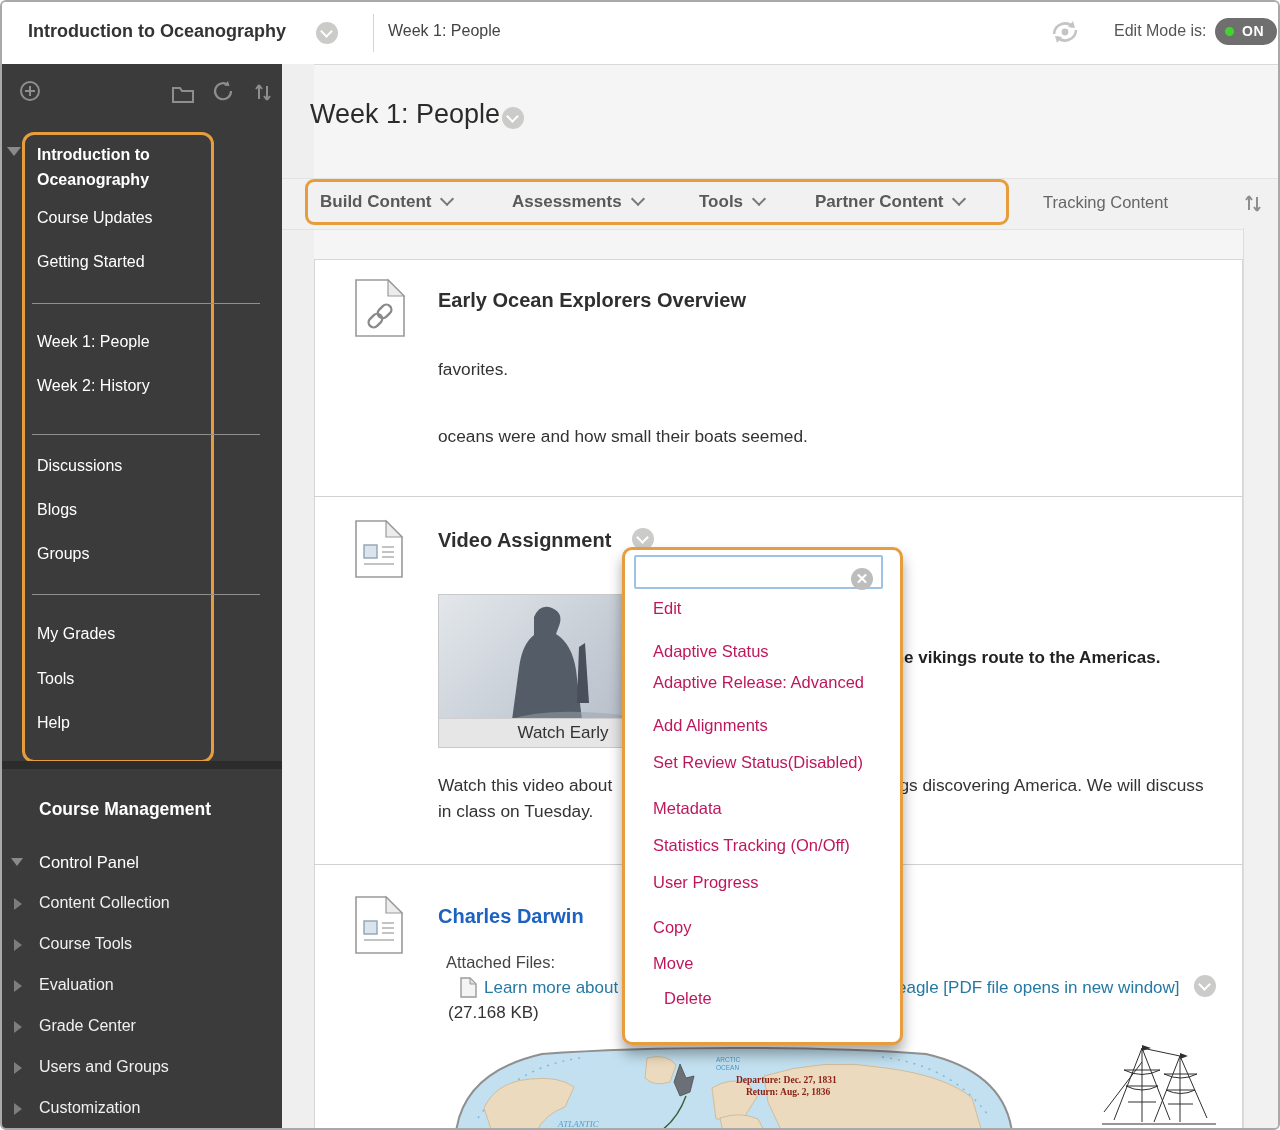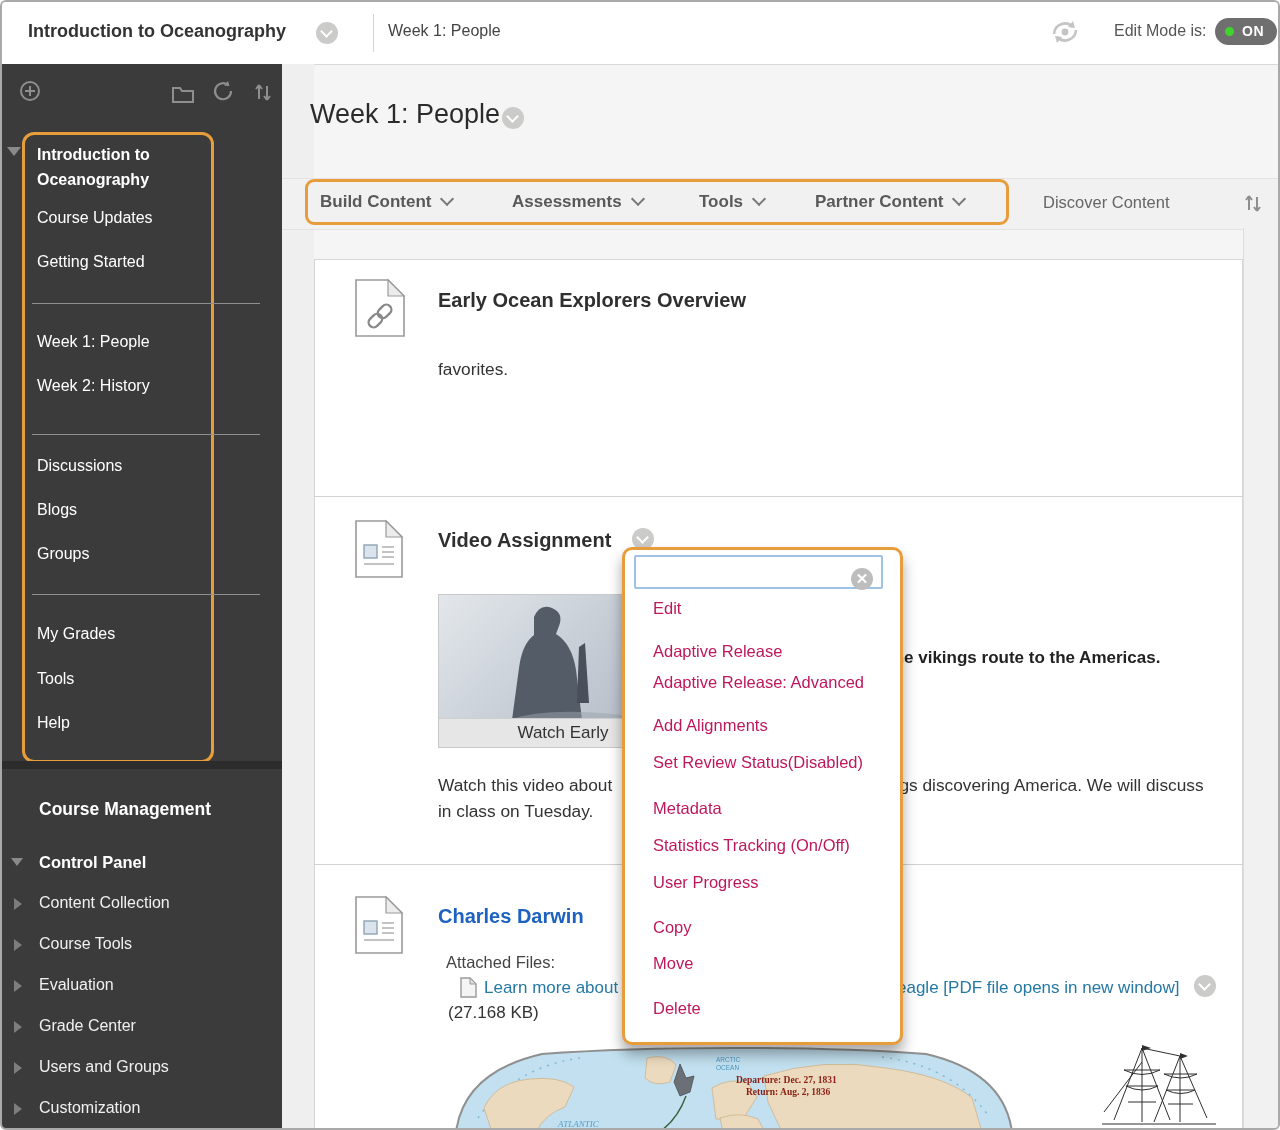--- a/index.html
+++ b/index.html
@@ -21,21 +21,21 @@
   .sidebar{position:absolute;left:0;top:62px;width:280px;height:1068px;background:#3b3b3b;}
   .side-gutter{position:absolute;left:280px;top:62px;width:32px;height:1068px;background:#efefef;}
   .tool-icons svg{position:absolute;top:78px;}
   .orange-box{position:absolute;left:20px;top:130px;width:186px;height:625px;border:3px solid #e79d3b;border-radius:12px;}
   .nav-caret{position:absolute;left:5px;top:145px;width:0;height:0;border-left:7px solid transparent;border-right:7px solid transparent;border-top:9px solid #8a8a8a;}
   .nav-item{position:absolute;left:35px;color:#fff;font-size:16px;white-space:nowrap;}
   .nav-item.bold{font-weight:bold;white-space:normal;width:150px;line-height:25px;}
   .nav-div{position:absolute;left:30px;width:228px;height:1px;background:#8f8f8f;}
   .section-strip{position:absolute;left:0;top:759px;width:280px;height:8px;background:#2c2c2c;}
   .mgmt-title{position:absolute;left:37px;top:797px;font-size:17.5px;font-weight:bold;color:#fff;}
-  .cp-head{position:absolute;left:37px;top:851px;font-size:16.5px;font-weight:bold;color:#fff;}
+  .cp-head{position:absolute;left:37px;top:851px;font-size:16.5px;font-weight:normal;color:#fff;}
   .cp-caret-down{position:absolute;left:9px;top:856px;width:0;height:0;border-left:6px solid transparent;border-right:6px solid transparent;border-top:8px solid #8a8a8a;}
   .cp-item{position:absolute;left:37px;font-size:16px;color:#f0f0f0;white-space:nowrap;}
   .cp-caret{position:absolute;left:12px;width:0;height:0;border-top:6px solid transparent;border-bottom:6px solid transparent;border-left:8px solid #7d7d7d;}
   
   .page-title{position:absolute;left:308px;top:97px;font-size:27px;color:#2b2b2b;}
   .actionbar{position:absolute;left:280px;top:176px;width:1000px;height:50px;background:#f1f1f1;border-top:1px solid #e3e3e3;border-bottom:1px solid #e3e3e3;}
   .action-orange{position:absolute;left:303px;top:177px;width:704px;height:46px;border:3px solid #e79d3b;border-radius:9px;box-sizing:border-box;}
   .ab-item{position:absolute;top:190px;font-size:17px;font-weight:bold;color:#595959;white-space:nowrap;}
   .chev{display:inline-block;width:8px;height:8px;border-right:2px solid #787878;border-bottom:2px solid #787878;transform:rotate(45deg);margin-left:11px;vertical-align:3px;}
   .ab-discover{position:absolute;left:1041px;top:191px;font-size:16.5px;color:#666;}
@@ -152,41 +152,42 @@
   <span class="chev-circle" style="left:500px;top:105px;">
       <i></i>
     </span>
 
   <div class="actionbar"></div>
   <div class="action-orange"></div>
   <div class="ab-item" style="left:318px;"><span>Build Content</span><span class="chev"></span></div>
   <div class="ab-item" style="left:510px;"><span>Assessments</span><span class="chev"></span></div>
   <div class="ab-item" style="left:697px;"><span>Tools</span><span class="chev"></span></div>
   <div class="ab-item" style="left:813px;"><span>Partner Content</span><span class="chev"></span></div>
-  <div class="ab-discover">Discover Content</div>
+  <div class="ab-discover">Tracking Content</div>
   <svg width="22" height="24" style="position:absolute;left:1240px;top:189px;">
     <path d="M7,19 V5 M7,5 l-3,4 M7,5 l3,4" fill="none" stroke="#8e8e8e" stroke-width="2"></path>
     <path d="M15,6 V20 M15,20 l-3,-4 M15,20 l3,-4" fill="none" stroke="#8e8e8e" stroke-width="2"></path>
   </svg>
   <div class="right-gutter"></div>
 
   <div class="list"></div>
   <div class="list-div" style="top:494px;"></div>
   <div class="list-div" style="top:862px;"></div>
 
   <svg width="52" height="60" style="position:absolute;left:352px;top:276px;">
     <path d="M2,2 h32 l16,16 v40 h-48 z" fill="#fff" stroke="#9a9a9a" stroke-width="1.6"></path>
     <path d="M34,2 l16,16 h-16 z" fill="#ececec" stroke="#9a9a9a" stroke-width="1.2"></path>
     <g transform="rotate(-45 26 38)" fill="none" stroke="#8a8a8a" stroke-width="2.4">
       <rect x="12" y="33" rx="5" ry="5" width="15" height="10"></rect>
       <rect x="25" y="33" rx="5" ry="5" width="15" height="10"></rect>
     </g>
   </svg>
   <div class="item-title link-dark" style="left:436px;top:287px;">Early Ocean Explorers Overview</div>
   <div class="body-line" style="left:436px;top:357px;">favorites.</div>
+  <div class="body-line" style="left:436px;top:424px;">oceans were and how small their boats seemed.</div>
 
   <svg width="50" height="60" style="position:absolute;left:352px;top:517px;">
     <path d="M2,2 h30 l16,16 v40 h-46 z" fill="#fff" stroke="#9a9a9a" stroke-width="1.6"></path>
     <path d="M32,2 l16,16 h-16 z" fill="#ececec" stroke="#9a9a9a" stroke-width="1.2"></path>
     <rect x="10" y="26" width="13" height="13" fill="#dbe4ec" stroke="#8fa3b5" stroke-width="1.4"></rect>
     <path d="M28,28 h12 M28,33 h12 M28,38 h12 M10,45 h30" stroke="#b0b0b0" stroke-width="1.6"></path>
   </svg>
   <div class="item-title" style="left:436px;top:527px;">Video Assignment</div>
   <span class="chev-circle" style="left:630px;top:526px;">
       <i></i>
@@ -257,25 +258,25 @@
       <path d="M48,3 l9,3 -9,3 z" fill="#2f2f2f"></path>
       <path d="M86,11 l8,3 -8,3 z" fill="#2f2f2f"></path>
     </svg>
   </div>
 
   <div class="ctx">
     <div class="ctx-input">
       <div class="ctx-close">✕</div>
     </div>
     <div class="ctx-item" style="top:49px;">Edit</div>
-    <div class="ctx-item" style="top:92px;">Adaptive Release</div>
+    <div class="ctx-item" style="top:92px;">Adaptive Status</div>
     <div class="ctx-item" style="top:123px;text-align:center;">Adaptive Release: Advanced</div>
     <div class="ctx-item" style="top:166px;">Add Alignments</div>
     <div class="ctx-item" style="top:203px;">Set Review Status(Disabled)</div>
     <div class="ctx-item" style="top:249px;">Metadata</div>
     <div class="ctx-item" style="top:286px;">Statistics Tracking (On/Off)</div>
     <div class="ctx-item" style="top:323px;">User Progress</div>
     <div class="ctx-item" style="top:368px;">Copy</div>
     <div class="ctx-item" style="top:404px;">Move</div>
-    <div class="ctx-item" style="top:449px;">Delete</div>
+    <div class="ctx-item" style="top:439px;margin-left:11px;">Delete</div>
   </div>
 
 </div>
 
 </body></html>

